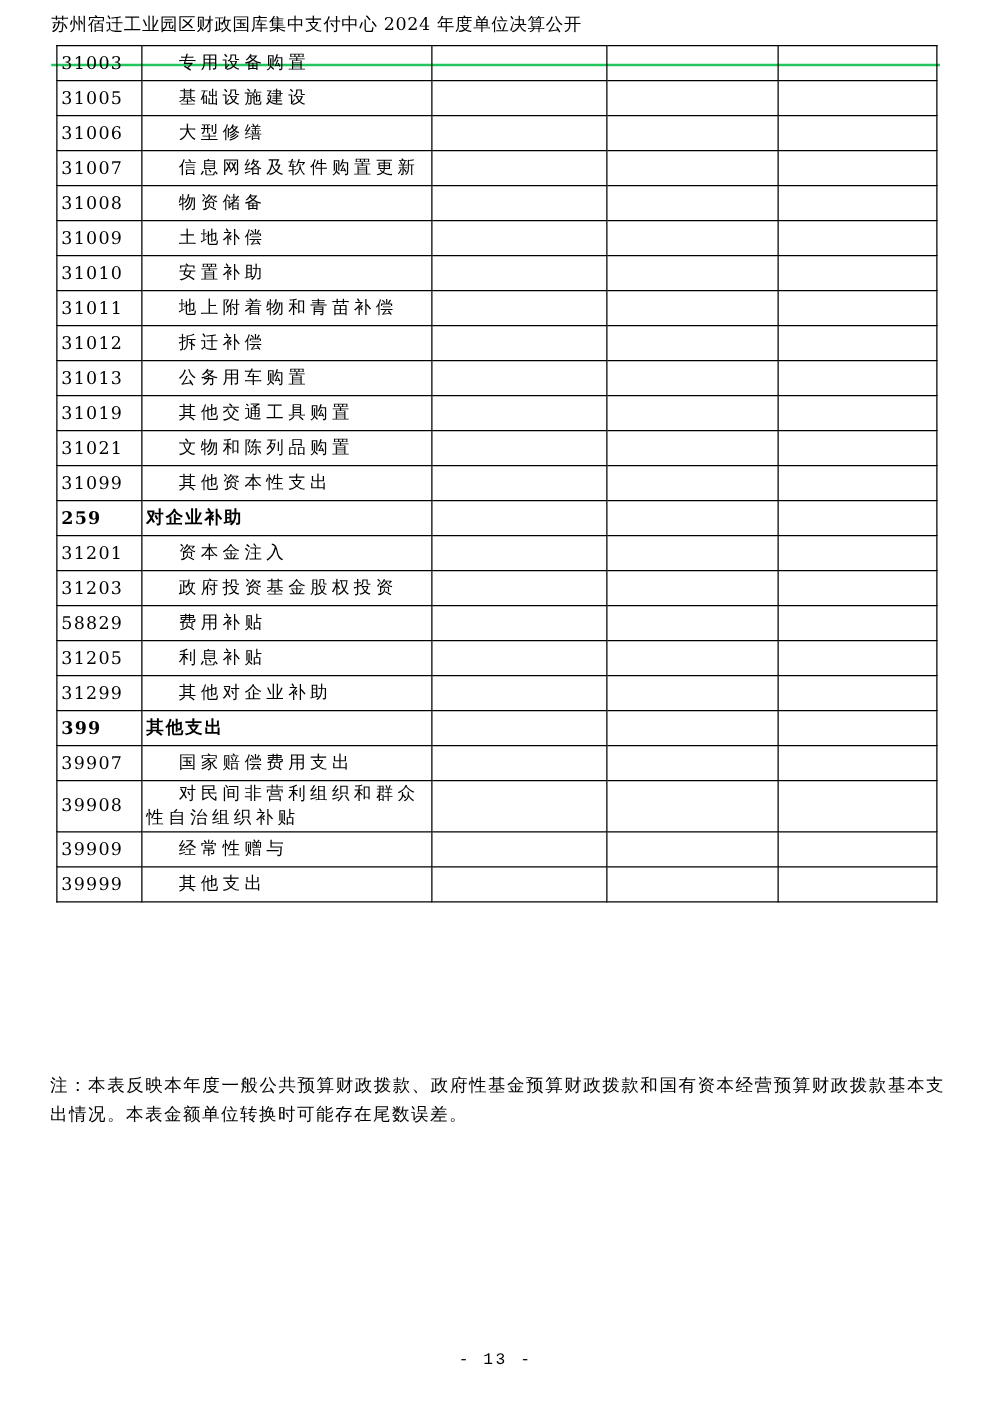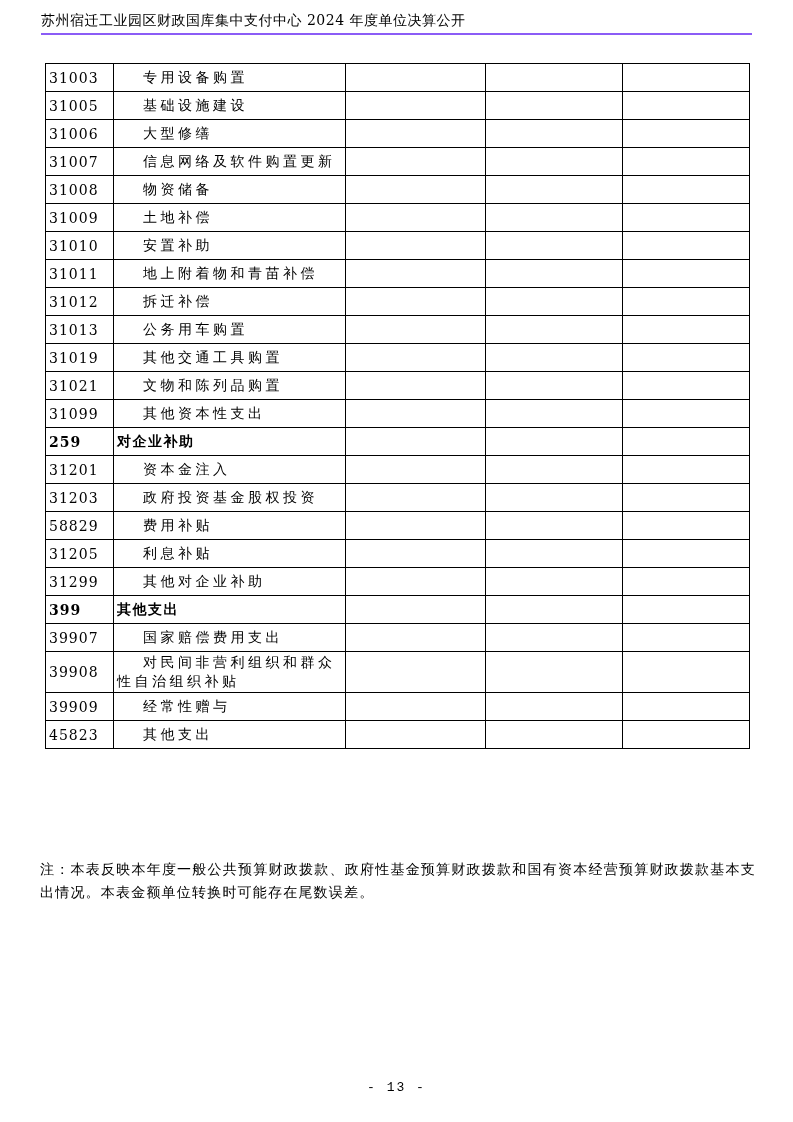--- a/index.html
+++ b/index.html
@@ -15,28 +15,28 @@
     overflow: hidden;
   }
   .doc-header {
     position: absolute;
     left: 41px;
     top: 11px;
     width: 711px;
     font-size: 14px;
     line-height: 18px;
     letter-spacing: 0.5px;
-    padding-bottom: 4px;
-    border-bottom: 2px solid #8b5cf6;
+    padding-bottom: 22px;
+    border-bottom: 2px solid #22c55e;
     white-space: nowrap;
   }
   table.budget-table {
     position: absolute;
     left: 45px;
-    top: 63px;
+    top: 36px;
     width: 704px;
     border-collapse: collapse;
     table-layout: fixed;
   }
   table.budget-table td {
     border: 1px solid #000000;
     font-size: 14px;
     height: 28px;
     vertical-align: middle;
     padding: 1px 3px;
@@ -254,21 +254,21 @@
           <td class="col-value"></td>
         </tr>
         <tr>
           <td class="col-code">39909</td>
           <td class="col-name">经常性赠与</td>
           <td class="col-value"></td>
           <td class="col-value"></td>
           <td class="col-value"></td>
         </tr>
         <tr>
-          <td class="col-code">45823</td>
+          <td class="col-code">39999</td>
           <td class="col-name">其他支出</td>
           <td class="col-value"></td>
           <td class="col-value"></td>
           <td class="col-value"></td>
         </tr>
       </tbody>
   </table>
 
   <div class="note">注：本表反映本年度一般公共预算财政拨款、政府性基金预算财政拨款和国有资本经营预算财政拨款基本支出情况。本表金额单位转换时可能存在尾数误差。</div>
 

